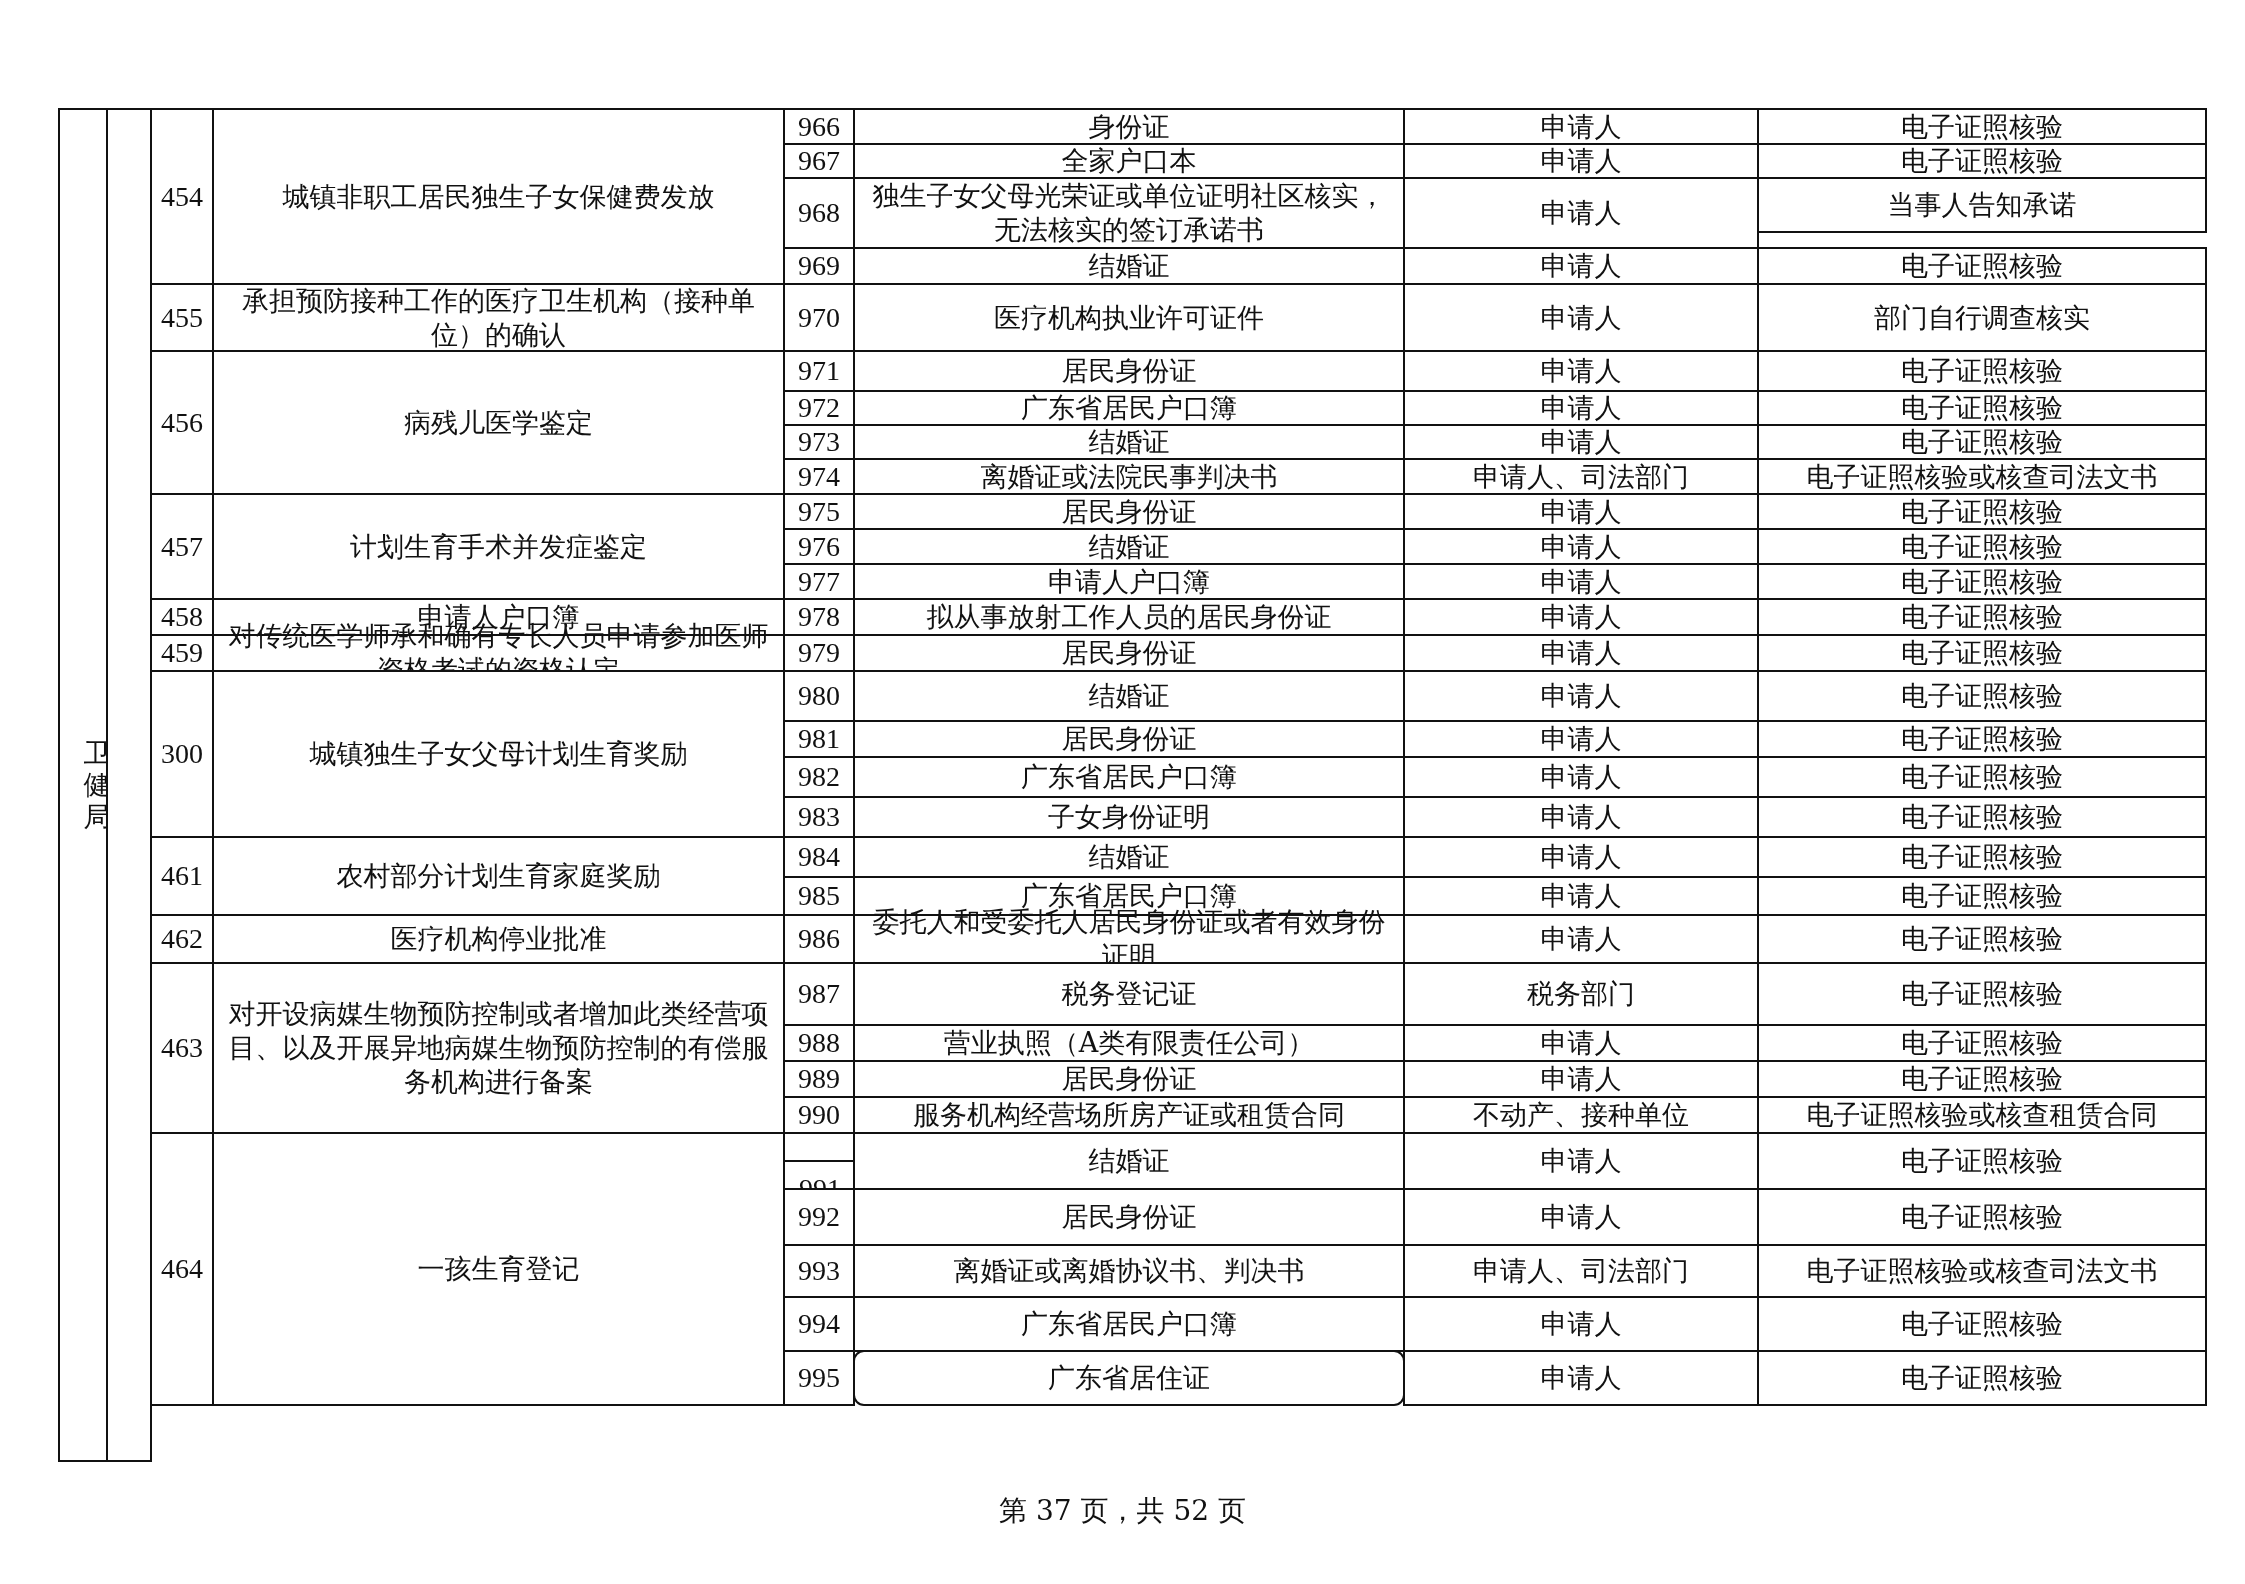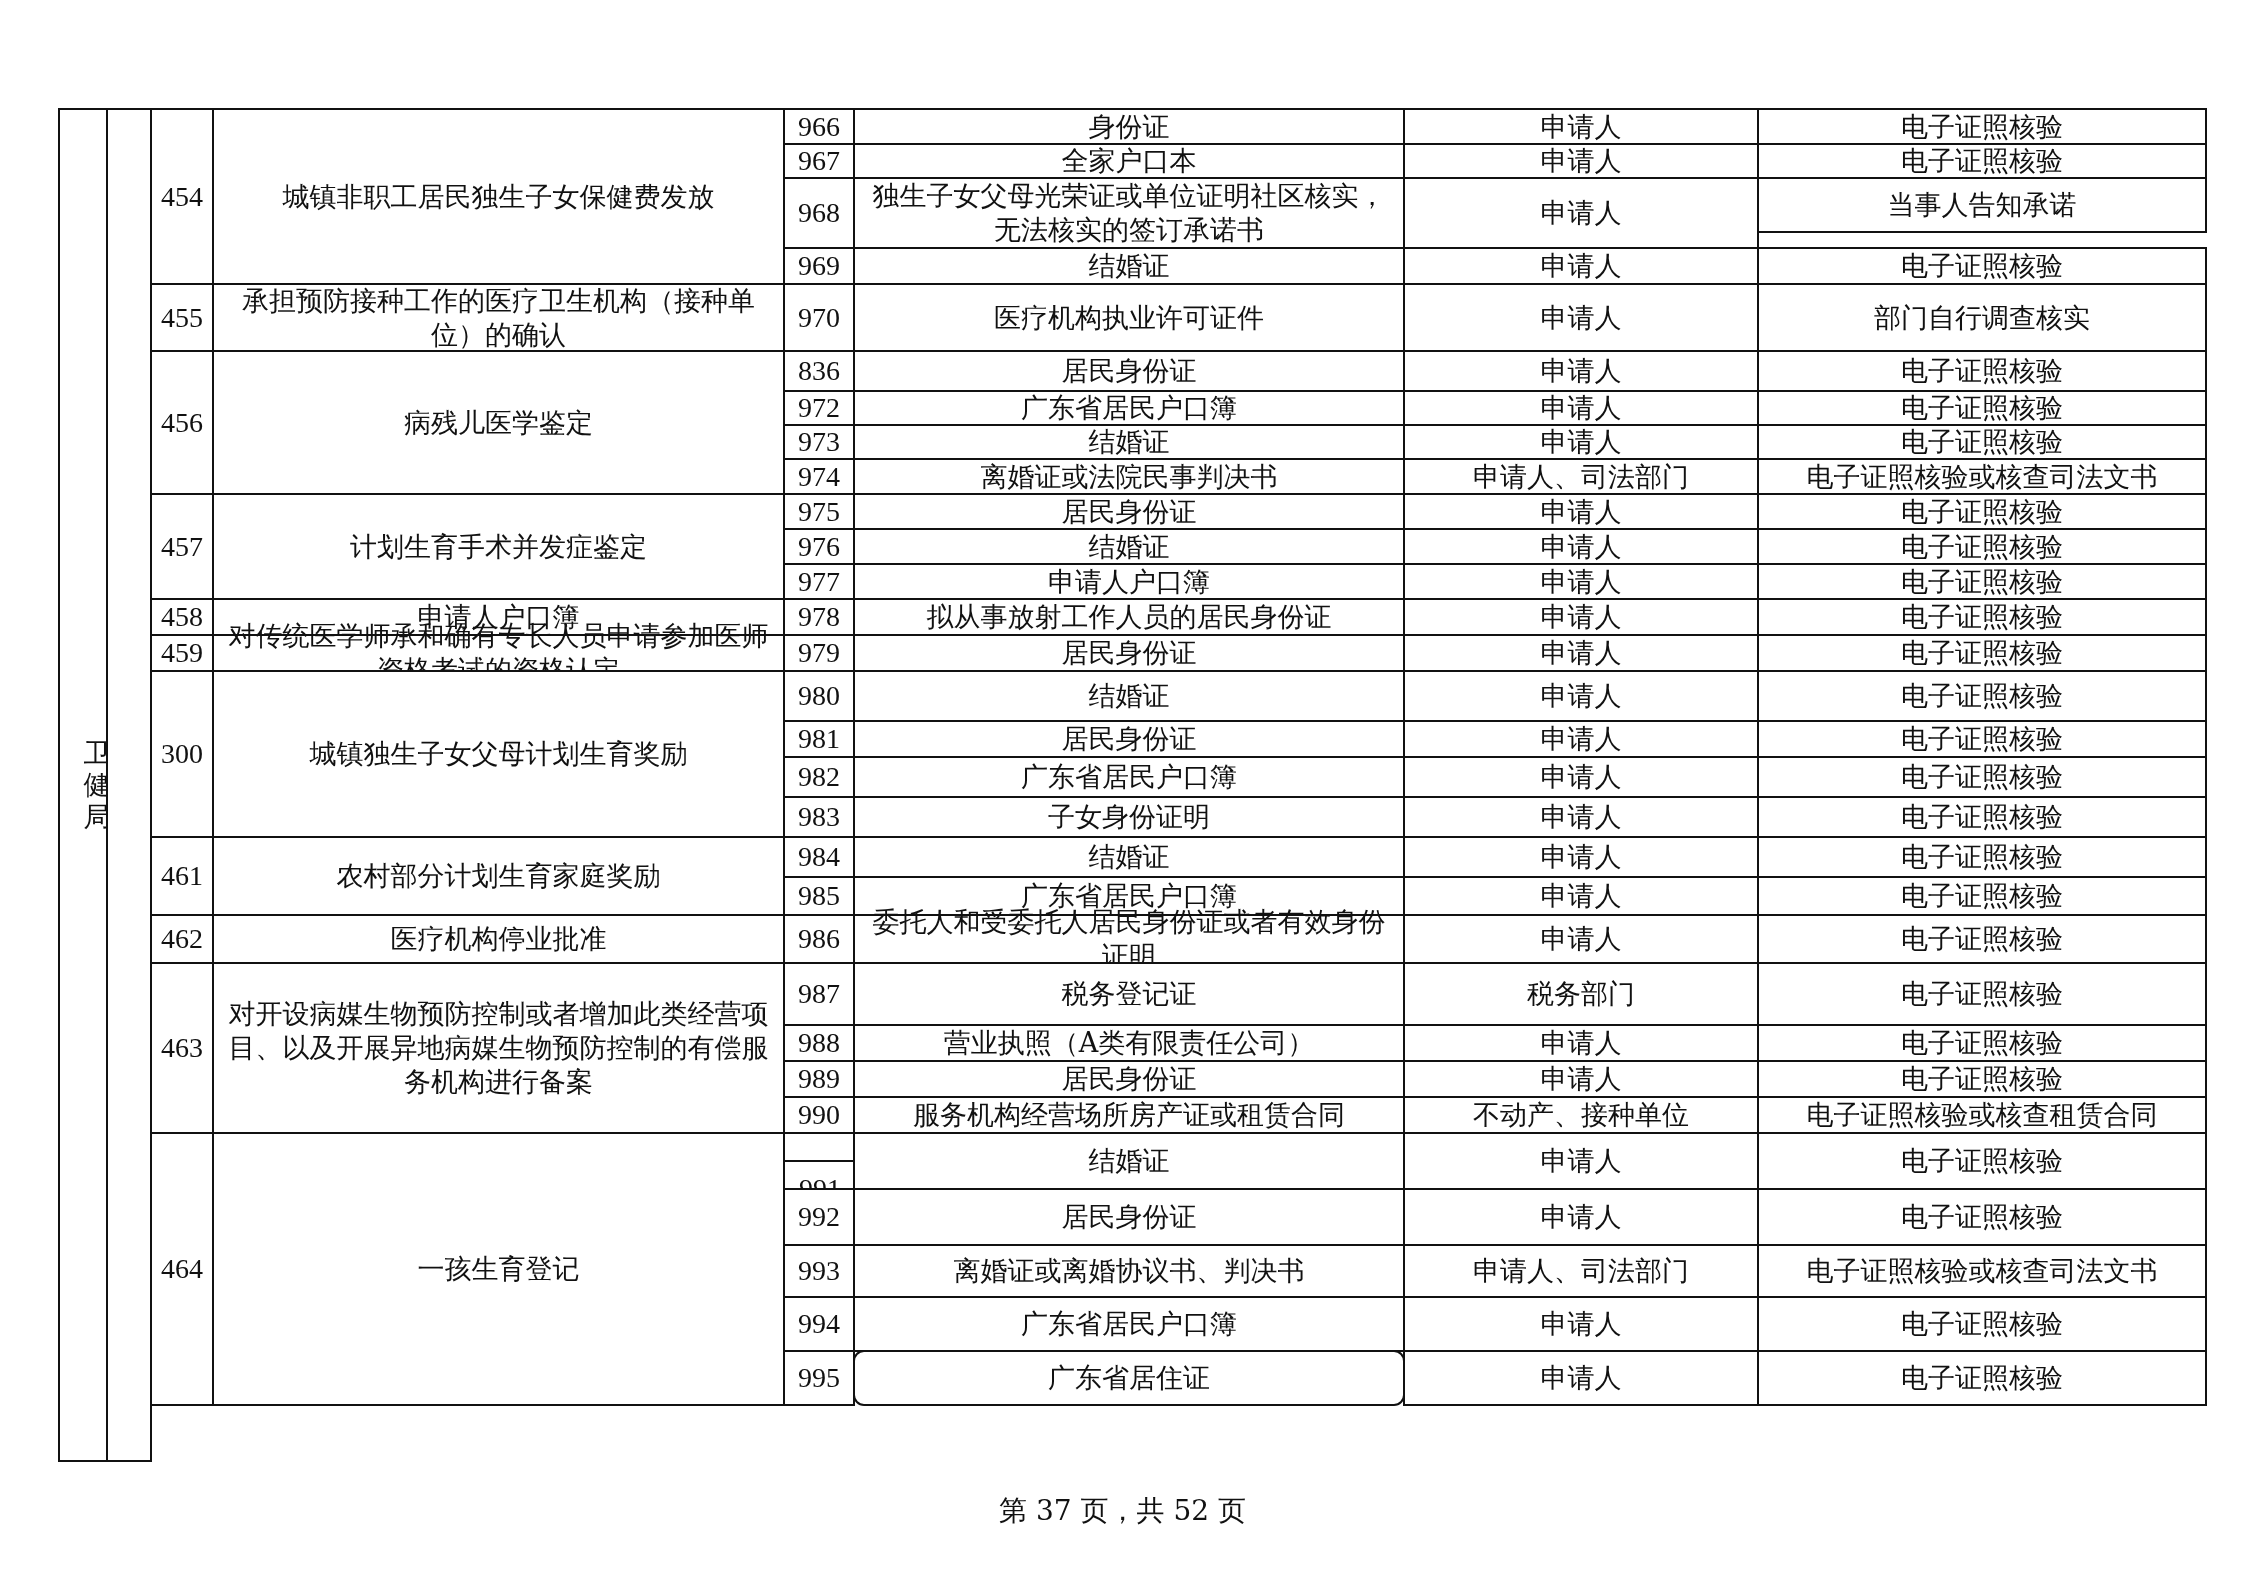--- a/index.html
+++ b/index.html
@@ -40,21 +40,21 @@
       <div class="c " style="left: 1403px; width: 356px; top: 247px; height: 38px;">申请人</div>
       <div class="c " style="left: 1757px; width: 450px; top: 247px; height: 38px;">电子证照核验</div>
       <div class="c num" style="left: 150px; width: 64px; top: 283px; height: 69px;">455</div>
       <div class="c " style="left: 212px; width: 573px; top: 283px; height: 69px;">承担预防接种工作的医疗卫生机构（接种单位）的确认</div>
       <div class="c num" style="left: 783px; width: 72px; top: 283px; height: 69px;">970</div>
       <div class="c " style="left: 853px; width: 552px; top: 283px; height: 69px;">医疗机构执业许可证件</div>
       <div class="c " style="left: 1403px; width: 356px; top: 283px; height: 69px;">申请人</div>
       <div class="c " style="left: 1757px; width: 450px; top: 283px; height: 69px;">部门自行调查核实</div>
       <div class="c num" style="left: 150px; width: 64px; top: 350px; height: 145px;">456</div>
       <div class="c " style="left: 212px; width: 573px; top: 350px; height: 145px;">病残儿医学鉴定</div>
-      <div class="c num" style="left: 783px; width: 72px; top: 350px; height: 42px;">836</div>
+      <div class="c num" style="left: 783px; width: 72px; top: 350px; height: 42px;">971</div>
       <div class="c " style="left: 853px; width: 552px; top: 350px; height: 42px;">居民身份证</div>
       <div class="c " style="left: 1403px; width: 356px; top: 350px; height: 42px;">申请人</div>
       <div class="c " style="left: 1757px; width: 450px; top: 350px; height: 42px;">电子证照核验</div>
       <div class="c num" style="left: 783px; width: 72px; top: 390px; height: 36px;">972</div>
       <div class="c " style="left: 853px; width: 552px; top: 390px; height: 36px;">广东省居民户口簿</div>
       <div class="c " style="left: 1403px; width: 356px; top: 390px; height: 36px;">申请人</div>
       <div class="c " style="left: 1757px; width: 450px; top: 390px; height: 36px;">电子证照核验</div>
       <div class="c num" style="left: 783px; width: 72px; top: 424px; height: 36px;">973</div>
       <div class="c " style="left: 853px; width: 552px; top: 424px; height: 36px;">结婚证</div>
       <div class="c " style="left: 1403px; width: 356px; top: 424px; height: 36px;">申请人</div>

